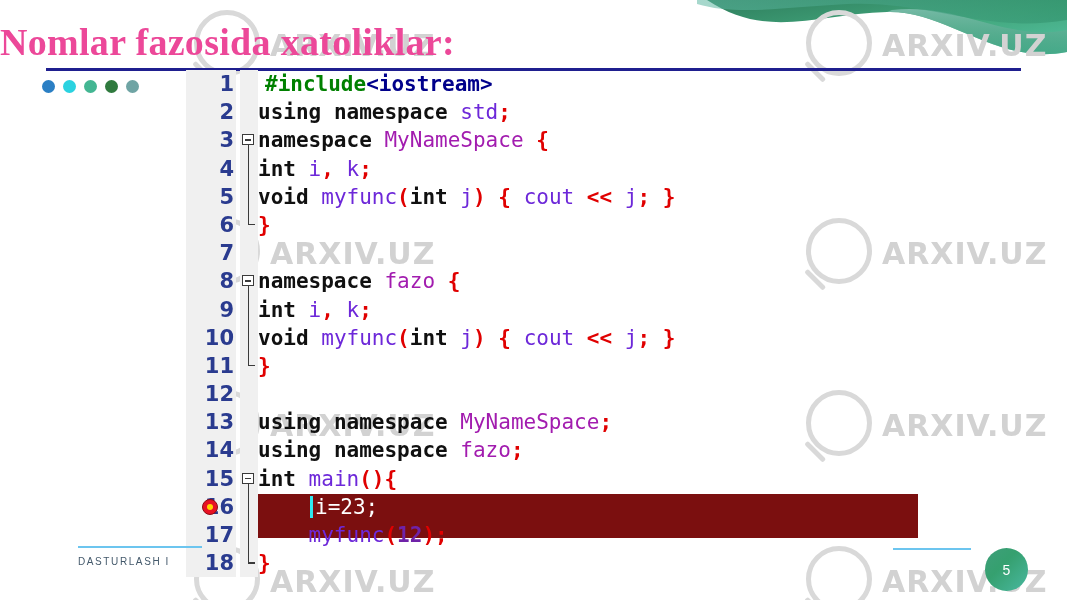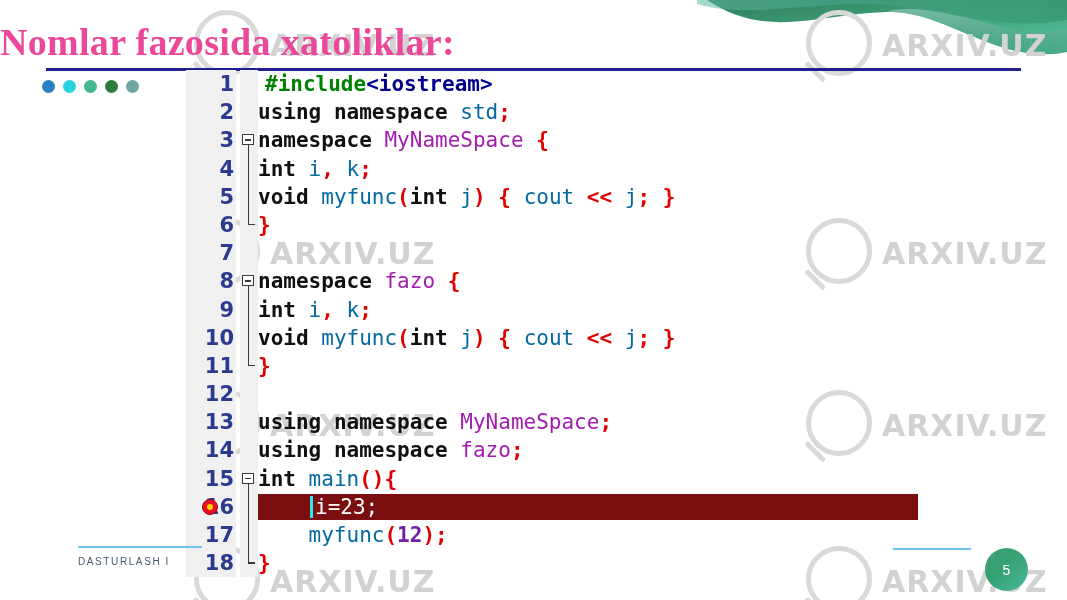--- a/index.html
+++ b/index.html
@@ -42,26 +42,26 @@
   .fold{position:absolute;left:54px;top:0;width:18px;height:28.2px;background:#f0f0f0;}
   .fold .box{position:absolute;left:2px;top:8px;width:12px;height:11px;border:1.4px solid #3a3a3a;background:#fff;box-sizing:border-box;}
   .fold .box:after{content:"";position:absolute;left:2px;top:4px;width:6px;height:1.5px;background:#3a3a3a;}
   .fold .vline{position:absolute;left:7.5px;top:0;width:1.4px;height:28.2px;background:#3a3a3a;}
   .fold .vtop{position:absolute;left:7.5px;top:18px;width:1.4px;height:11px;background:#3a3a3a;}
   .fold .vend{position:absolute;left:7.5px;top:0;width:1.4px;height:14px;background:#3a3a3a;}
   .fold .vendh{position:absolute;left:7.5px;top:13px;width:7px;height:1.4px;background:#3a3a3a;}
   .txtcell{position:absolute;left:72px;top:0;height:28.2px;line-height:28.2px;}
   .bp{position:absolute;left:16px;top:6px;width:16px;height:16px;border-radius:50%;background:#e81123;border:1px solid #8b0b13;box-sizing:border-box;}
   .bp:after{content:"";position:absolute;left:4px;top:4px;width:6px;height:6px;border-radius:50%;background:#ffd400;}
-  .hl{position:absolute;left:72px;top:1px;height:26px;background:#7b0f0f;}
+  .hl{position:absolute;left:72px;top:1px;height:44px;background:#7b0f0f;}
   .hl .cur{position:absolute;left:52px;top:2px;width:3px;height:22px;background:#2ee8ef;}
   .hl .htxt{position:absolute;left:57px;top:0;height:26px;line-height:26px;color:#ffffff;}
   .kb{color:#101010;font-weight:bold;}
   .id{color:#a21caf;}
-  .id2{color:#0369a1;}
+  .id2{color:#6d28d9;}
   .pre{color:#008000;font-weight:bold;padding-left:7px;}
   .hdr{color:#00008b;font-weight:bold;margin-top:20px;}
   .pn{color:#e00000;font-weight:bold;}
   .num{color:#6f22a8;font-weight:bold;}
   
   #fline-l{position:absolute;left:78px;top:546px;width:124px;height:2px;background:#6cc5ef;}
   #fline-r{position:absolute;left:893px;top:548px;width:78px;height:2px;background:#6cc5ef;}
   #footer{position:absolute;left:78px;top:556px;font-size:10px;letter-spacing:1.6px;color:#44596b;}
   #pagebadge{
     position:absolute;left:985px;top:548px;width:43px;height:43px;border-radius:50%;

